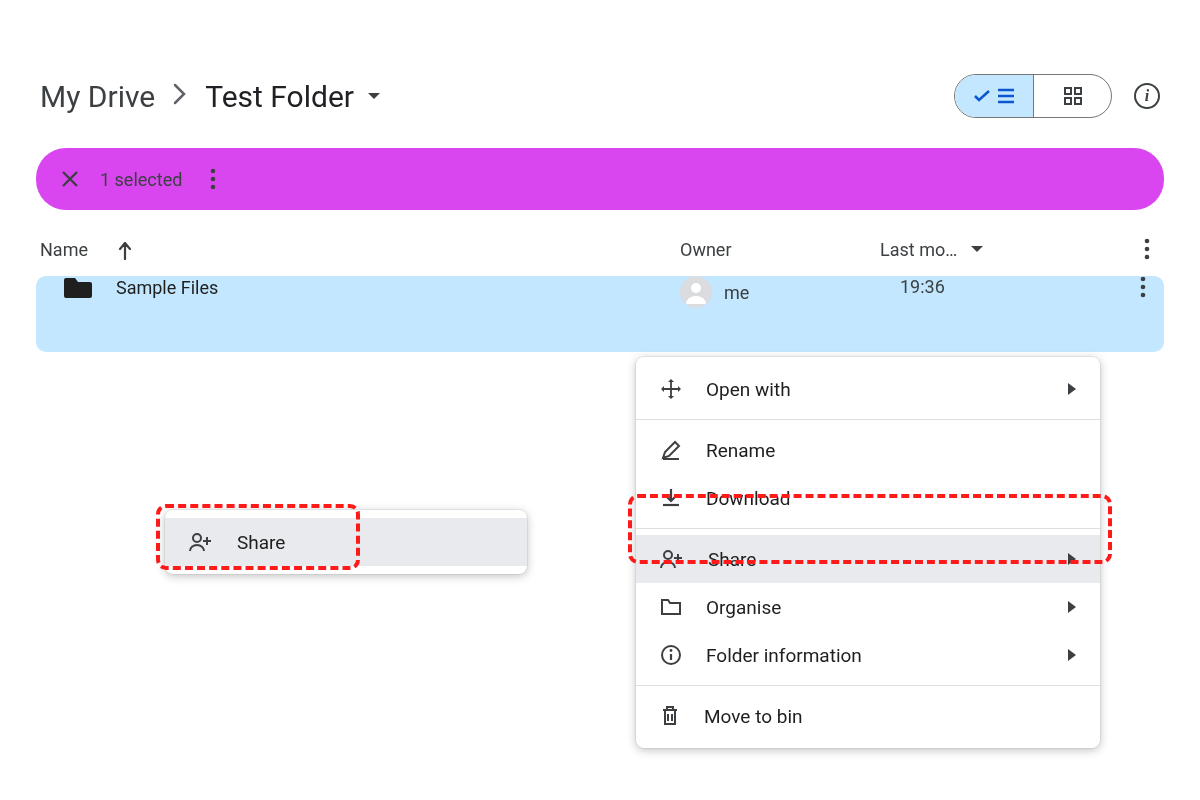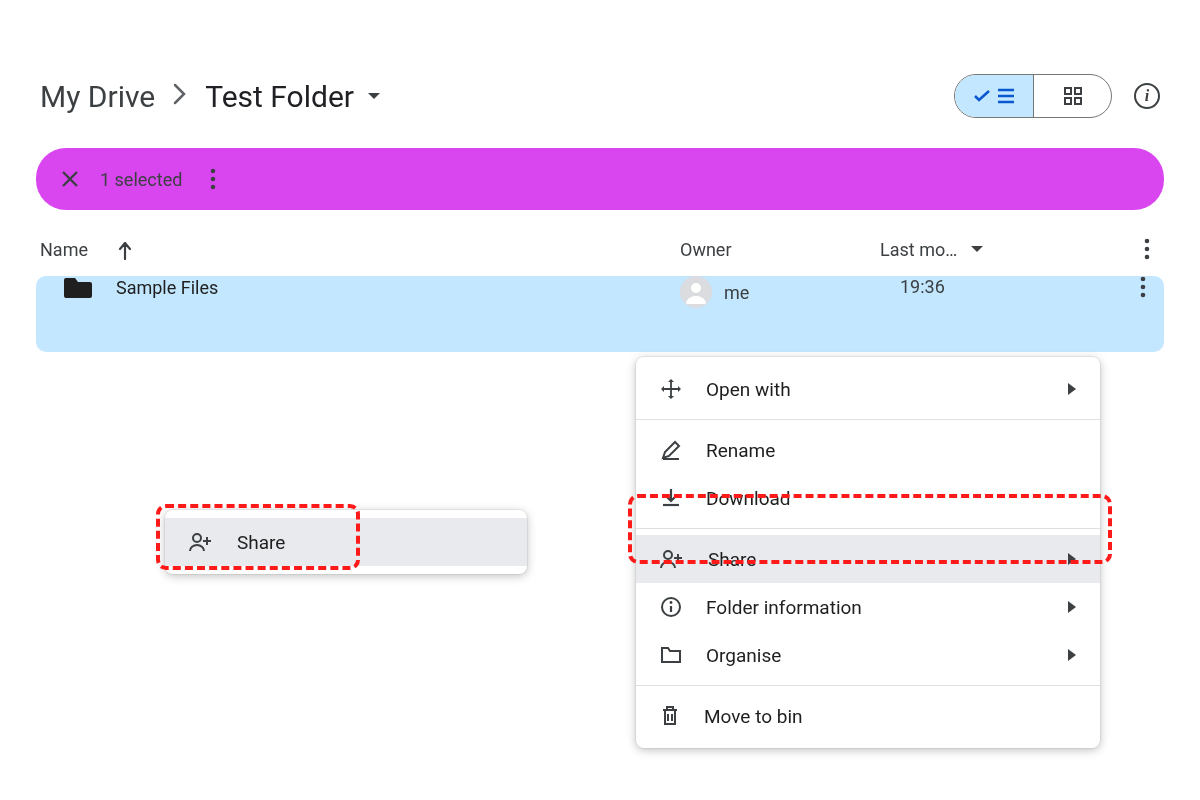--- a/index.html
+++ b/index.html
@@ -290,33 +290,33 @@
   <div class="mi hover">
     <svg width="24" height="22" viewBox="0 0 24 22">
       <circle cx="8" cy="7" r="4" fill="none" stroke="#3c4043" stroke-width="2"></circle>
       <path d="M1 20 A7 6 0 0 1 15 20" fill="none" stroke="#3c4043" stroke-width="2"></path>
       <path d="M18 6 V14 M14 10 H22" stroke="#3c4043" stroke-width="2"></path>
     </svg>
     <span class="lbl">Share</span>
     <span class="arrow"></span>
   </div>
   <div class="mi">
+    <svg width="22" height="20" viewBox="0 0 22 20">
+      <path d="M2 3 H8 L10 6 H20 V17 H2 Z" fill="none" stroke="#3c4043" stroke-width="2"></path>
+    </svg>
+    <span class="lbl">Organise</span>
+    <span class="arrow"></span>
+  </div>
+  <div class="mi">
     <svg width="22" height="22" viewBox="0 0 22 22">
       <circle cx="11" cy="11" r="9" fill="none" stroke="#3c4043" stroke-width="2"></circle>
       <circle cx="11" cy="6.5" r="1.4" fill="#3c4043"></circle>
       <path d="M11 10 V16" stroke="#3c4043" stroke-width="2.2"></path>
     </svg>
     <span class="lbl">Folder information</span>
-    <span class="arrow"></span>
-  </div>
-  <div class="mi">
-    <svg width="22" height="20" viewBox="0 0 22 20">
-      <path d="M2 3 H8 L10 6 H20 V17 H2 Z" fill="none" stroke="#3c4043" stroke-width="2"></path>
-    </svg>
-    <span class="lbl">Organise</span>
     <span class="arrow"></span>
   </div>
   <div class="sep"></div>
   <div class="mi">
     <svg width="20" height="22" viewBox="0 0 20 22">
       <path d="M3 5 H17 M7 5 V2 H13 V5 M5 5 V19 H15 V5" fill="none" stroke="#3c4043" stroke-width="2"></path>
       <path d="M8 9 V16 M12 9 V16" stroke="#3c4043" stroke-width="2"></path>
     </svg>
     <span class="lbl">Move to bin</span>
   </div>

